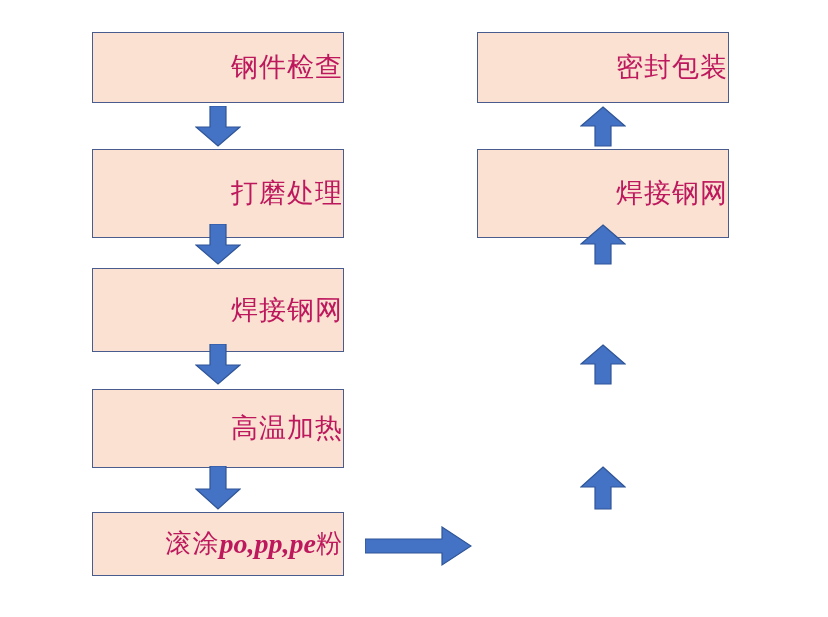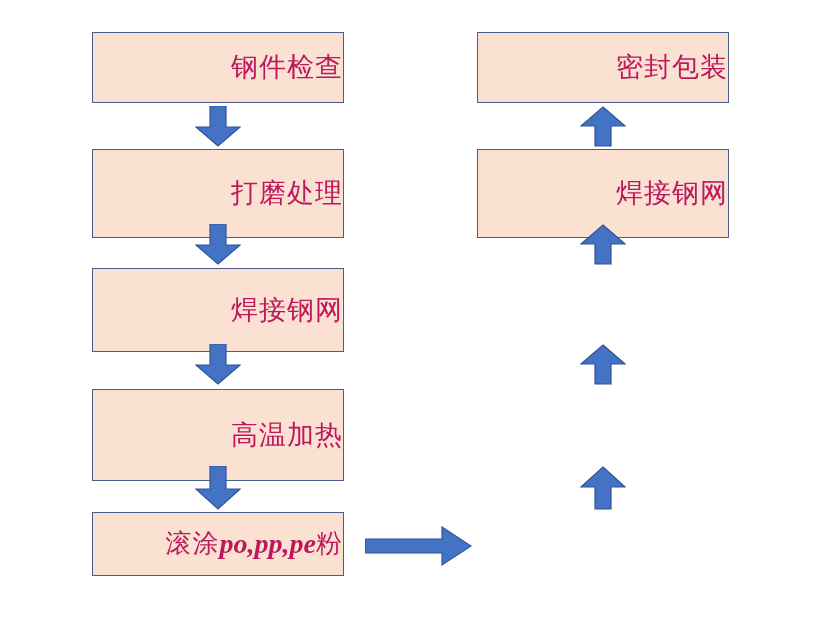--- a/index.html
+++ b/index.html
@@ -37,21 +37,21 @@
     display: inline-block;
   }
   
   .col-left { left: 92px; width: 252px; }
   
   .col-right { left: 477px; width: 252px; }
 
   .r1 { top: 32px;  height: 71px; }
   .r2 { top: 149px; height: 89px; }
   .r3 { top: 268px; height: 84px; padding-left: 44px; }
-  .r4 { top: 389px; height: 92px; }
+  .r4 { top: 389px; height: 79px; }
   .r5 { top: 512px; height: 64px; }
 
   
   .arrow {
     position: absolute;
   }
   .arrow svg { display: block; }
 
   
   .mixed {

